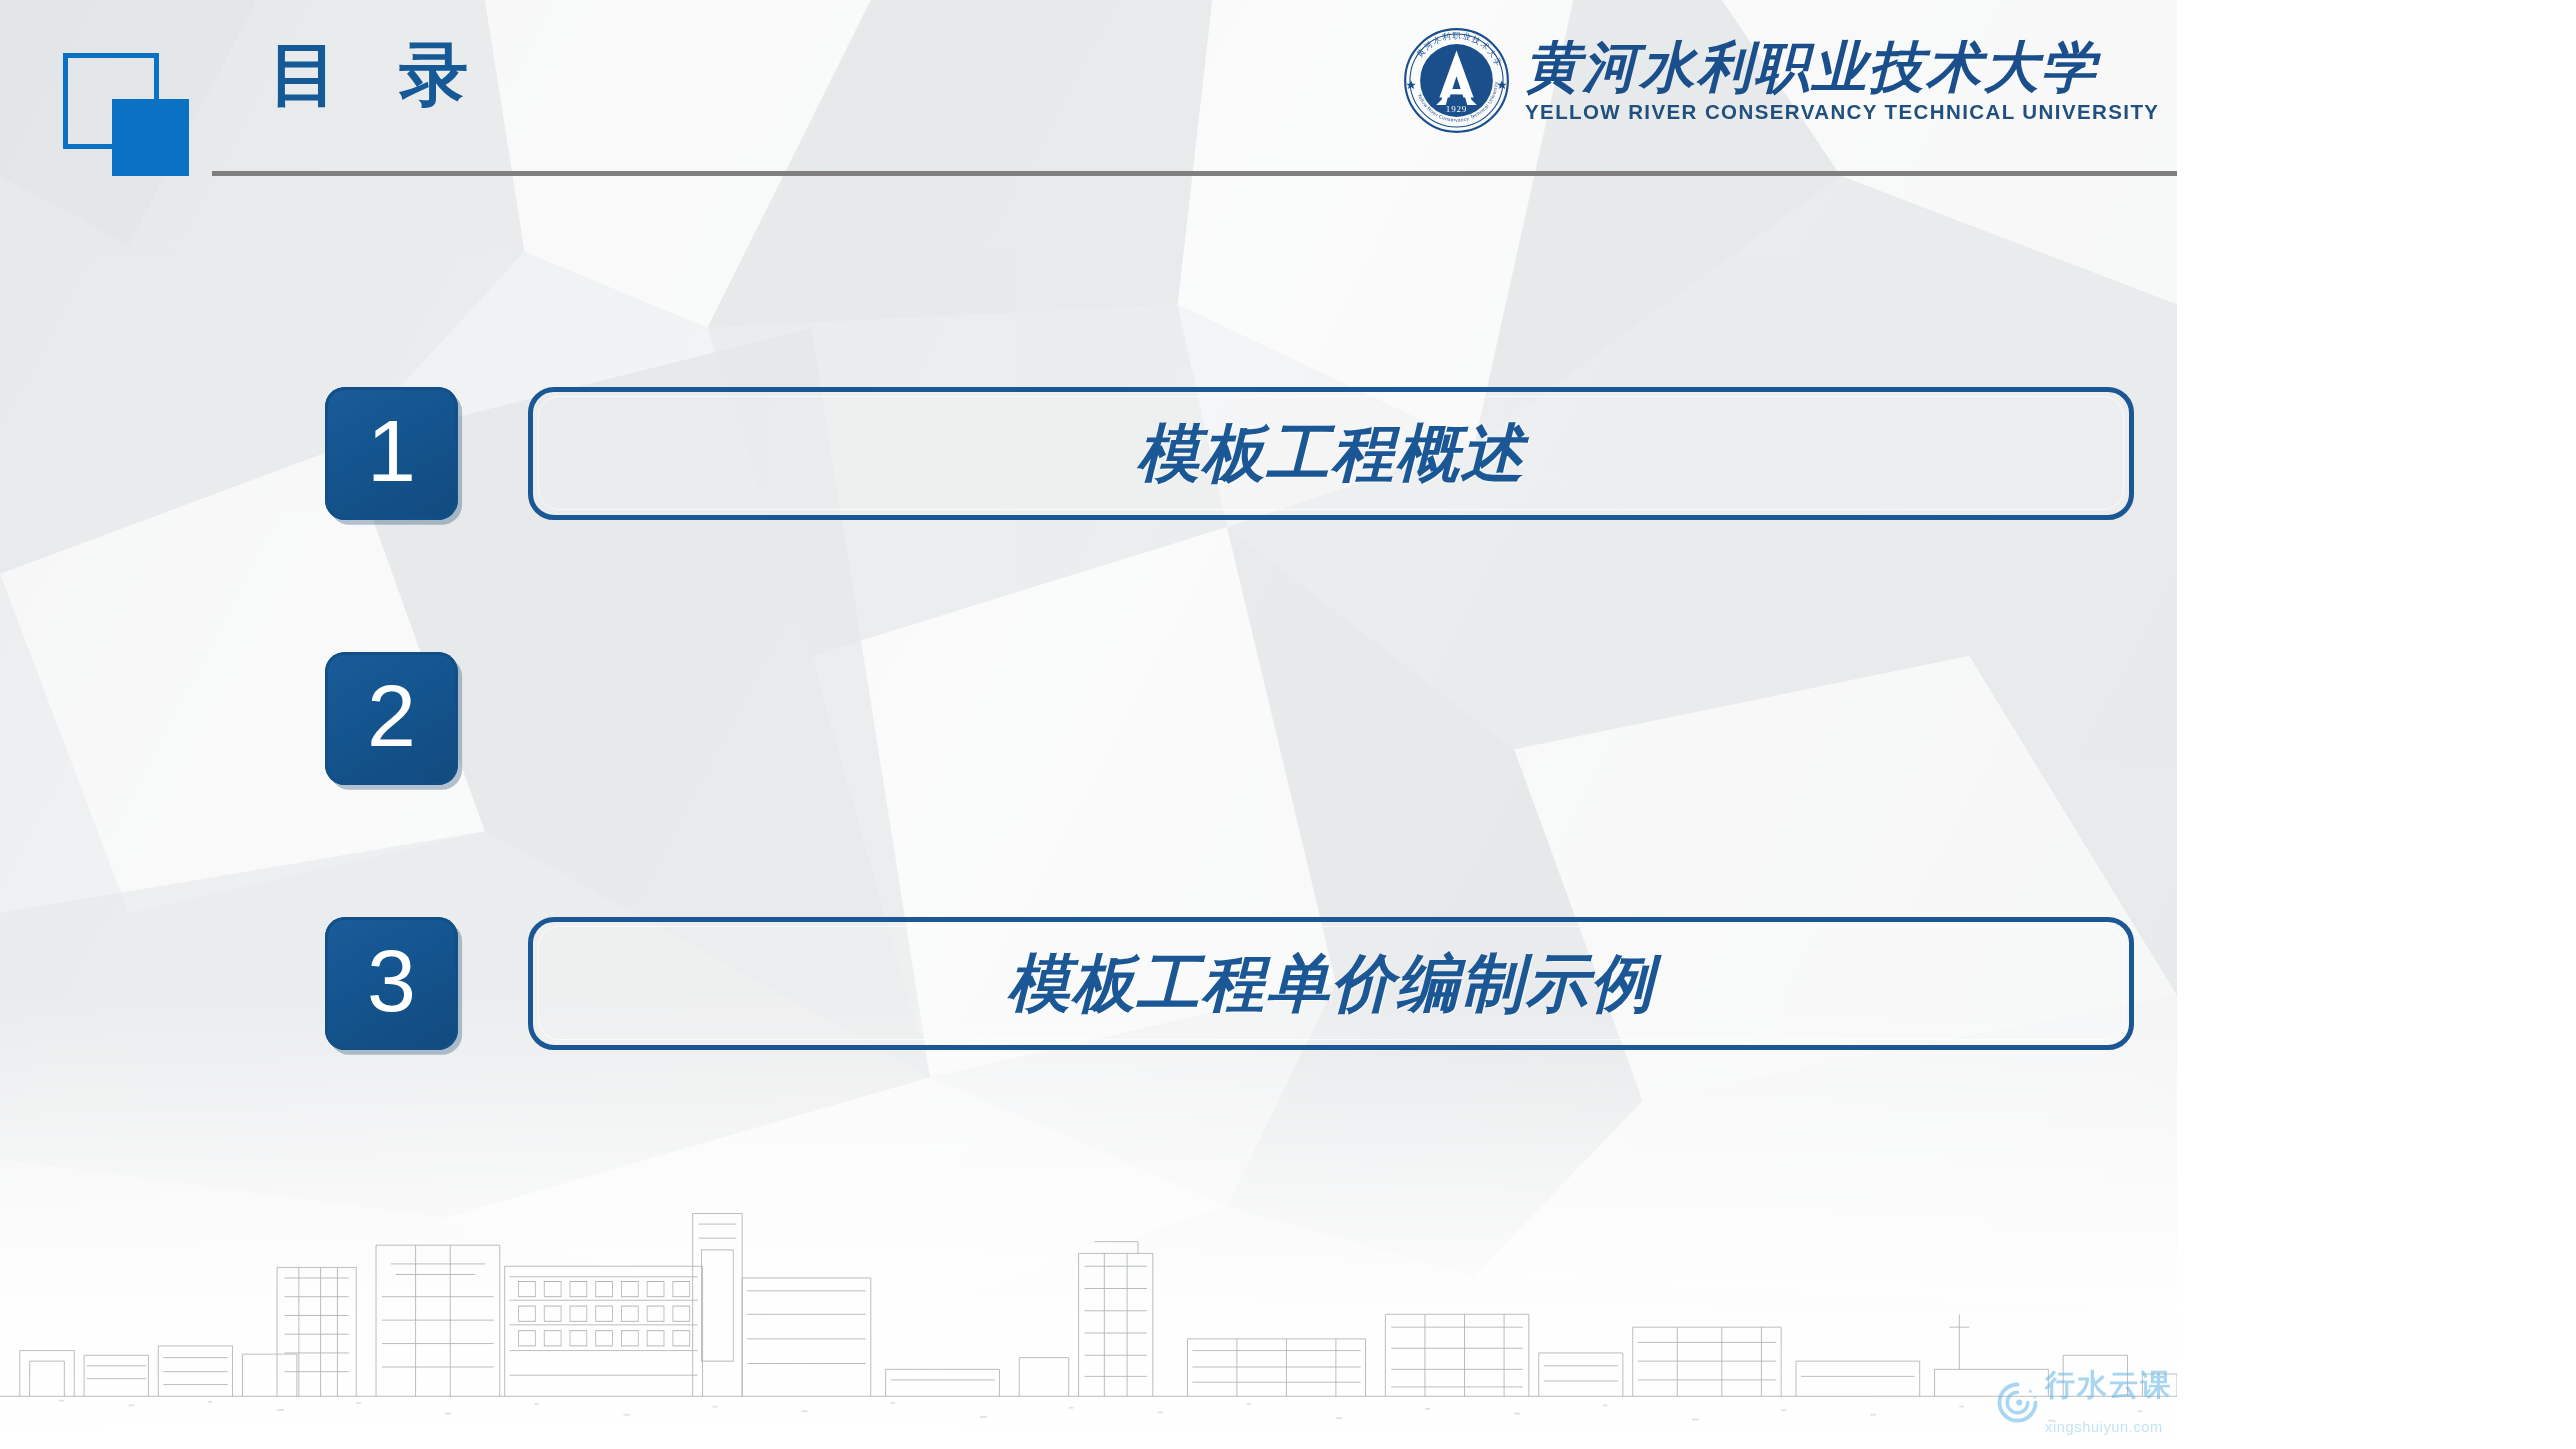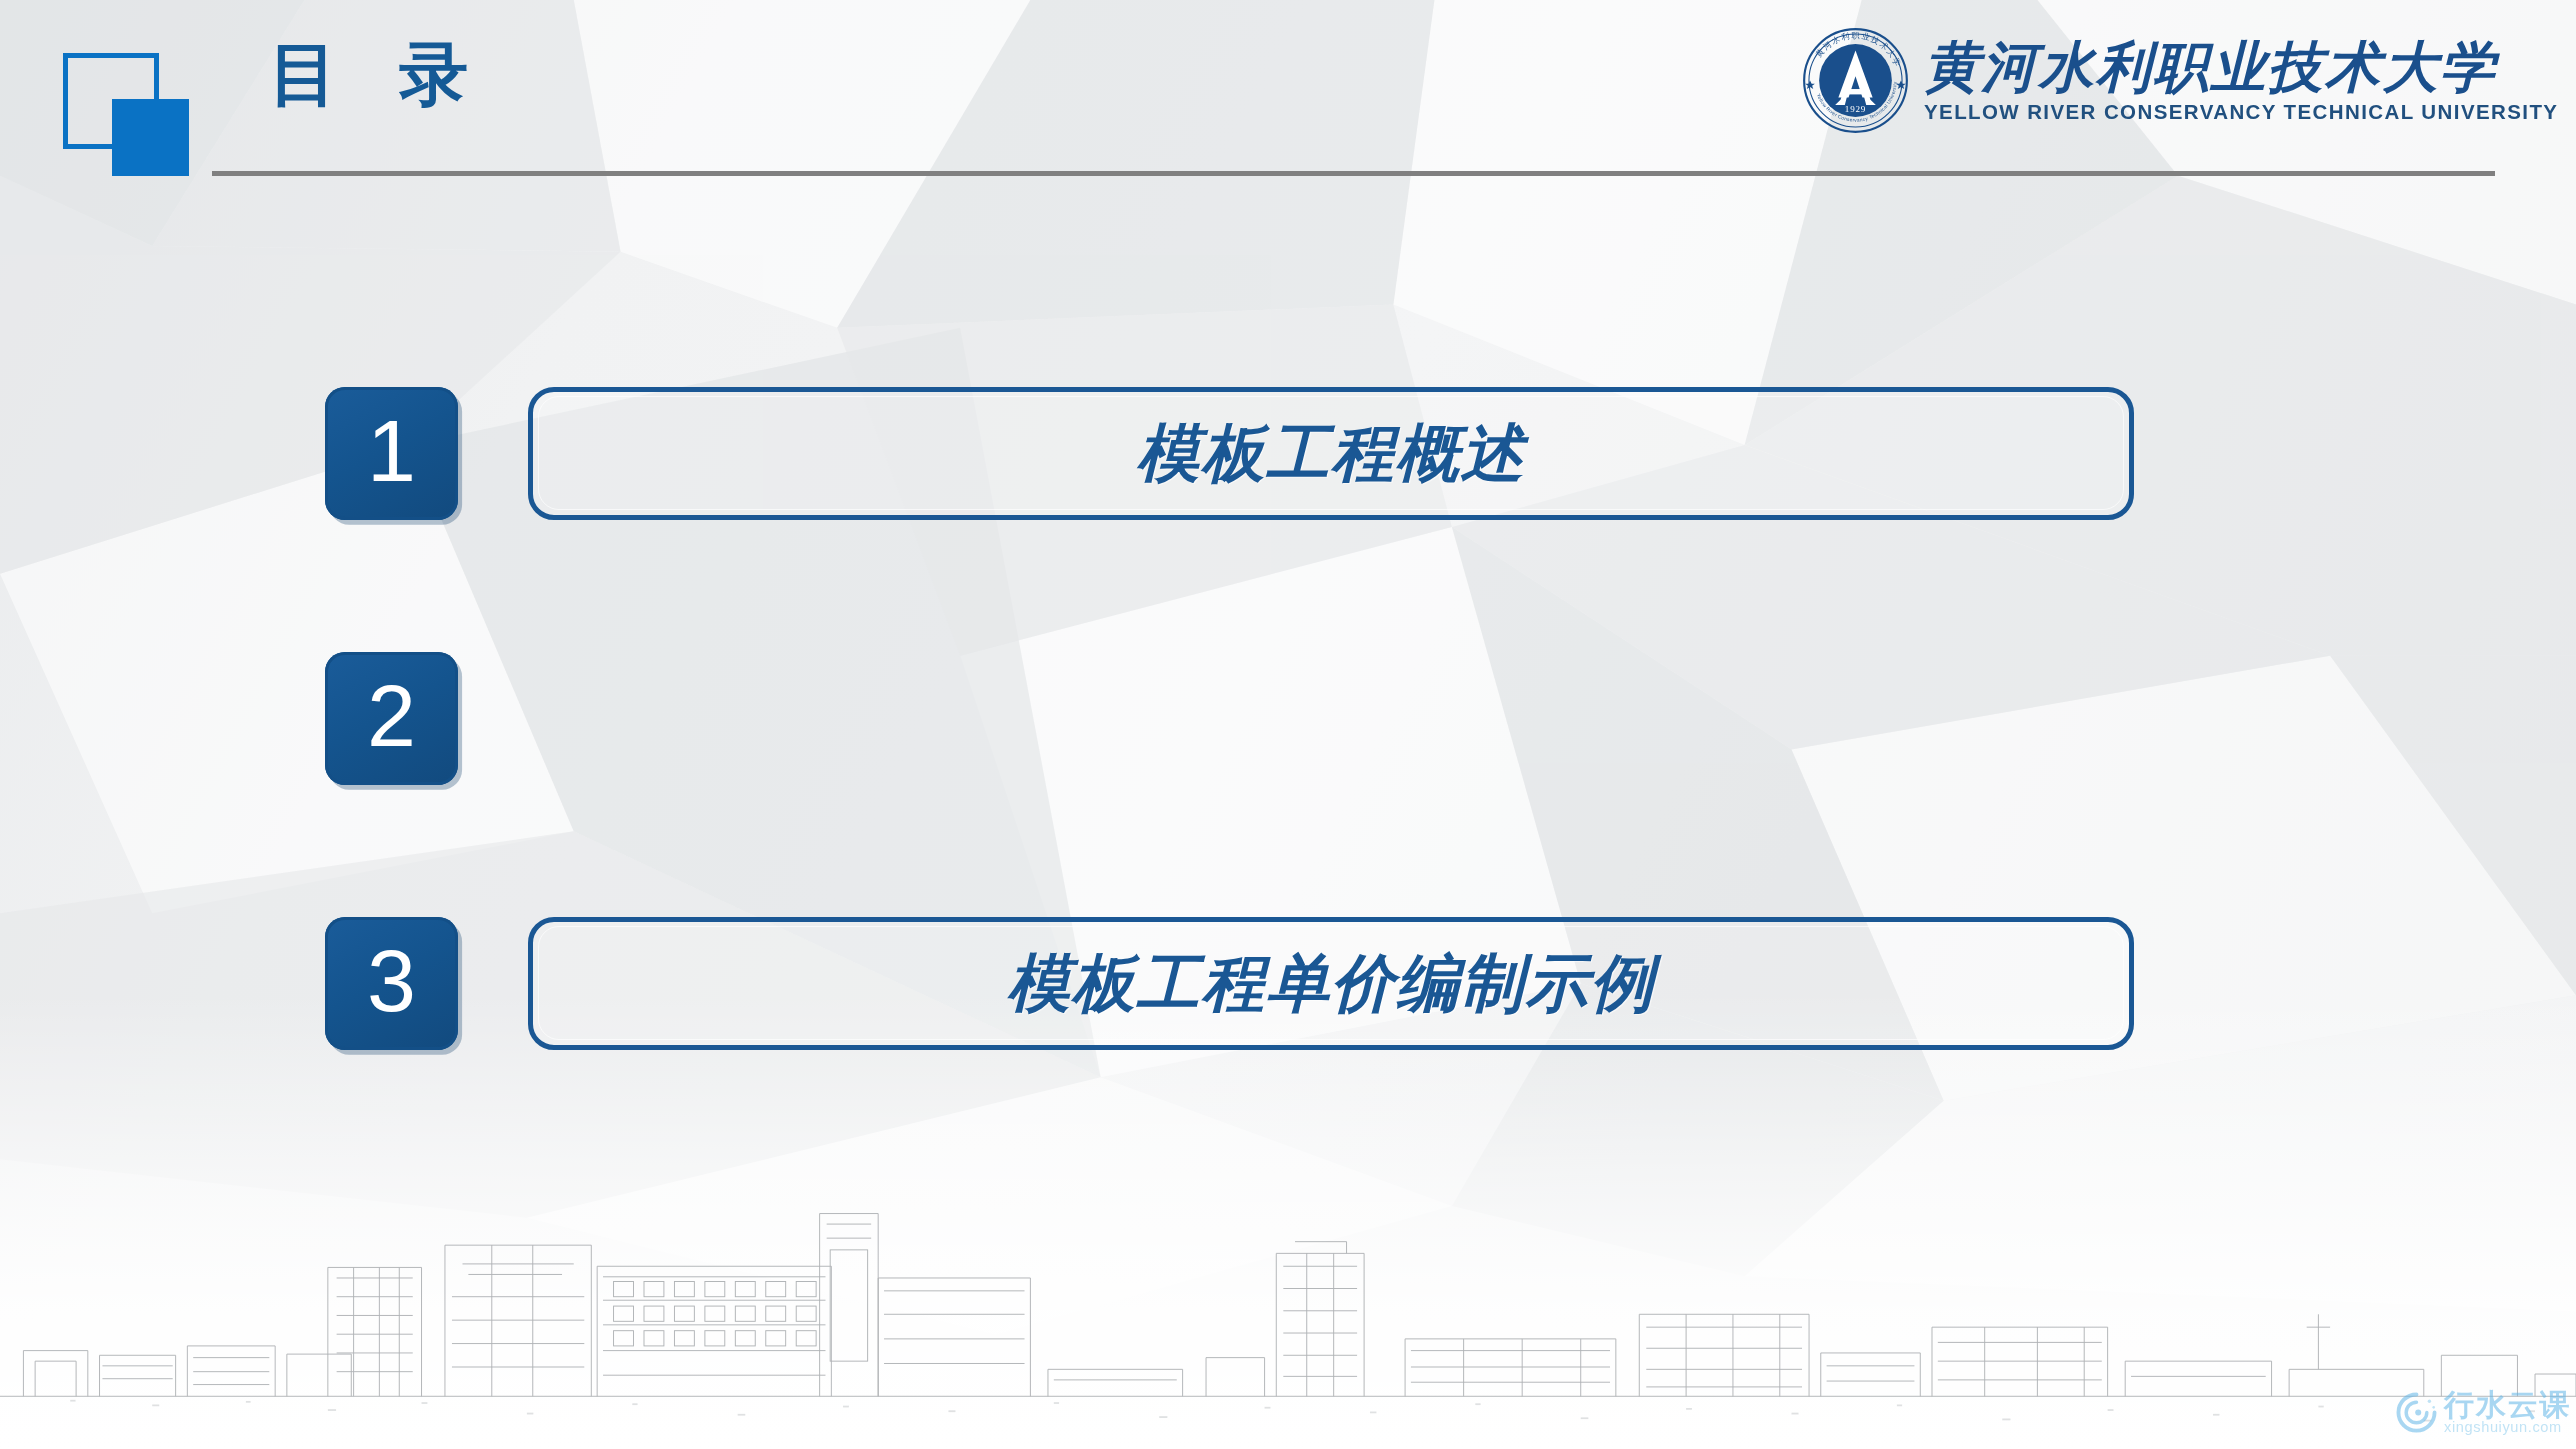--- a/index.html
+++ b/index.html
@@ -7,24 +7,25 @@
     margin: 0;
     padding: 0;
     background: #ffffff;
   }
   body {
     font-family: "Liberation Sans", "DejaVu Sans", sans-serif;
   }
 
   #slide {
     position: relative;
-    width: 2576px;
+    width: 2140px;
     height: 1449px;
     overflow: hidden;
     background: #eef0f1;
+    padding-left: 37px;
   }
 
   
   .bg-base {
     position: absolute;
     inset: 0;
     background:
       linear-gradient(118deg, #e8eaec 0%, #f1f2f3 22%, #f4f5f6 48%, #eff0f1 72%, #e9ebec 100%);
   }
   .bg-poly {
@@ -219,21 +220,21 @@
     font-size: 30px;
     font-weight: bold;
     color: #63b7e8;
     letter-spacing: 1.8px;
     white-space: nowrap;
   }
   .wm-en {
     font-size: 14.6px;
     color: #8fcdee;
     letter-spacing: 0.6px;
-    margin-top: 0;
+    margin-top: 20px;
     white-space: nowrap;
   }
 </style>
 </head>
 <body>
 
 <div id="slide">
 
   <div class="bg-base"></div>
 

